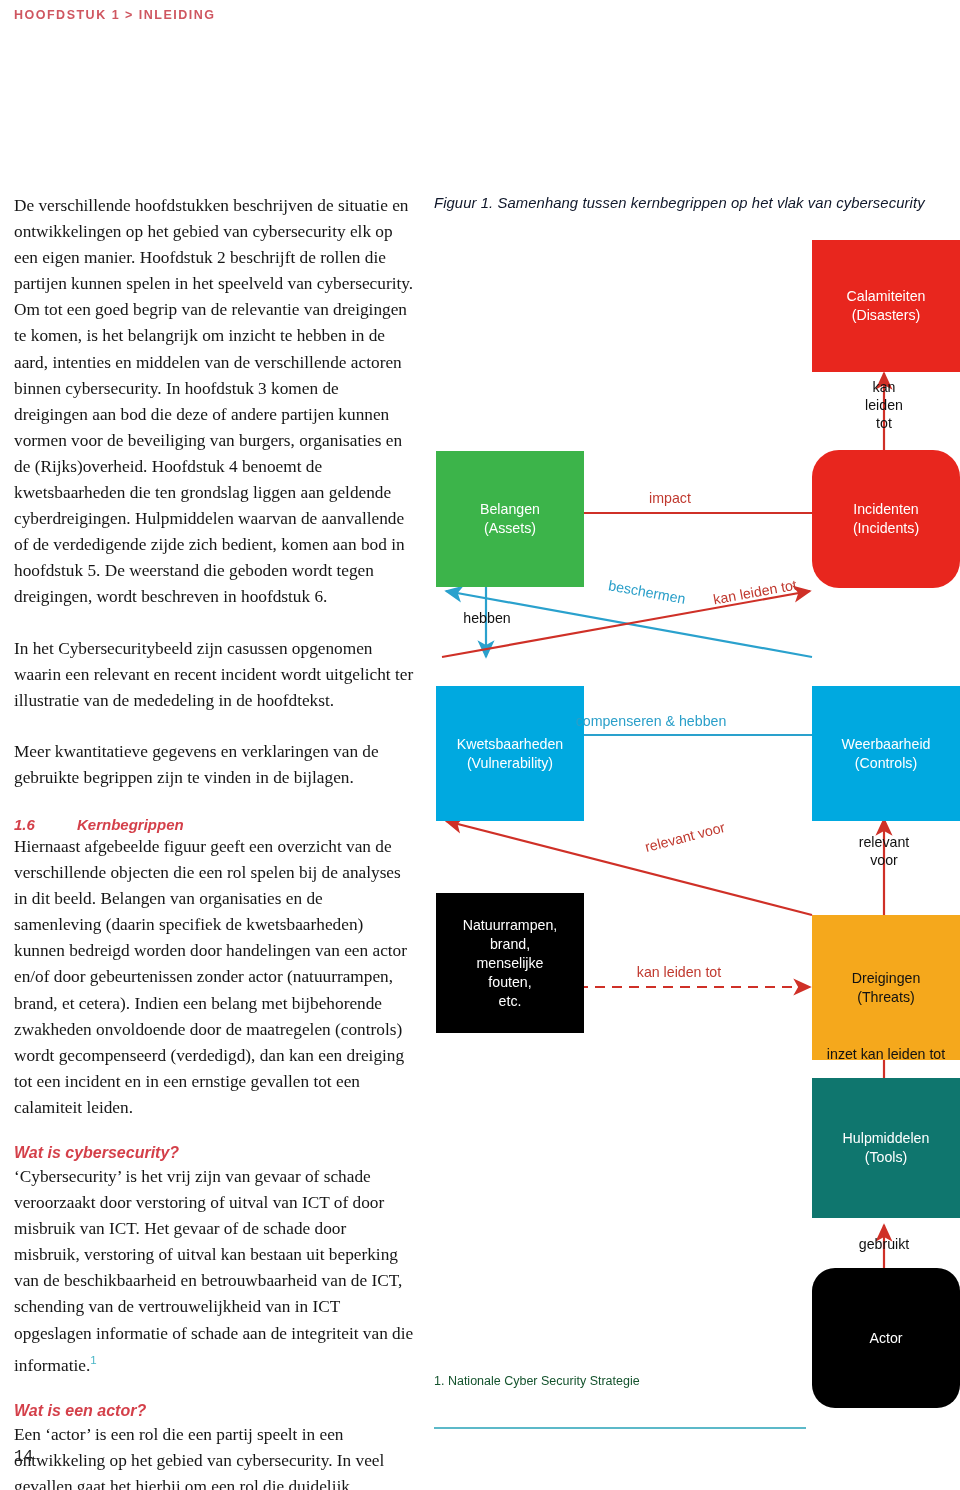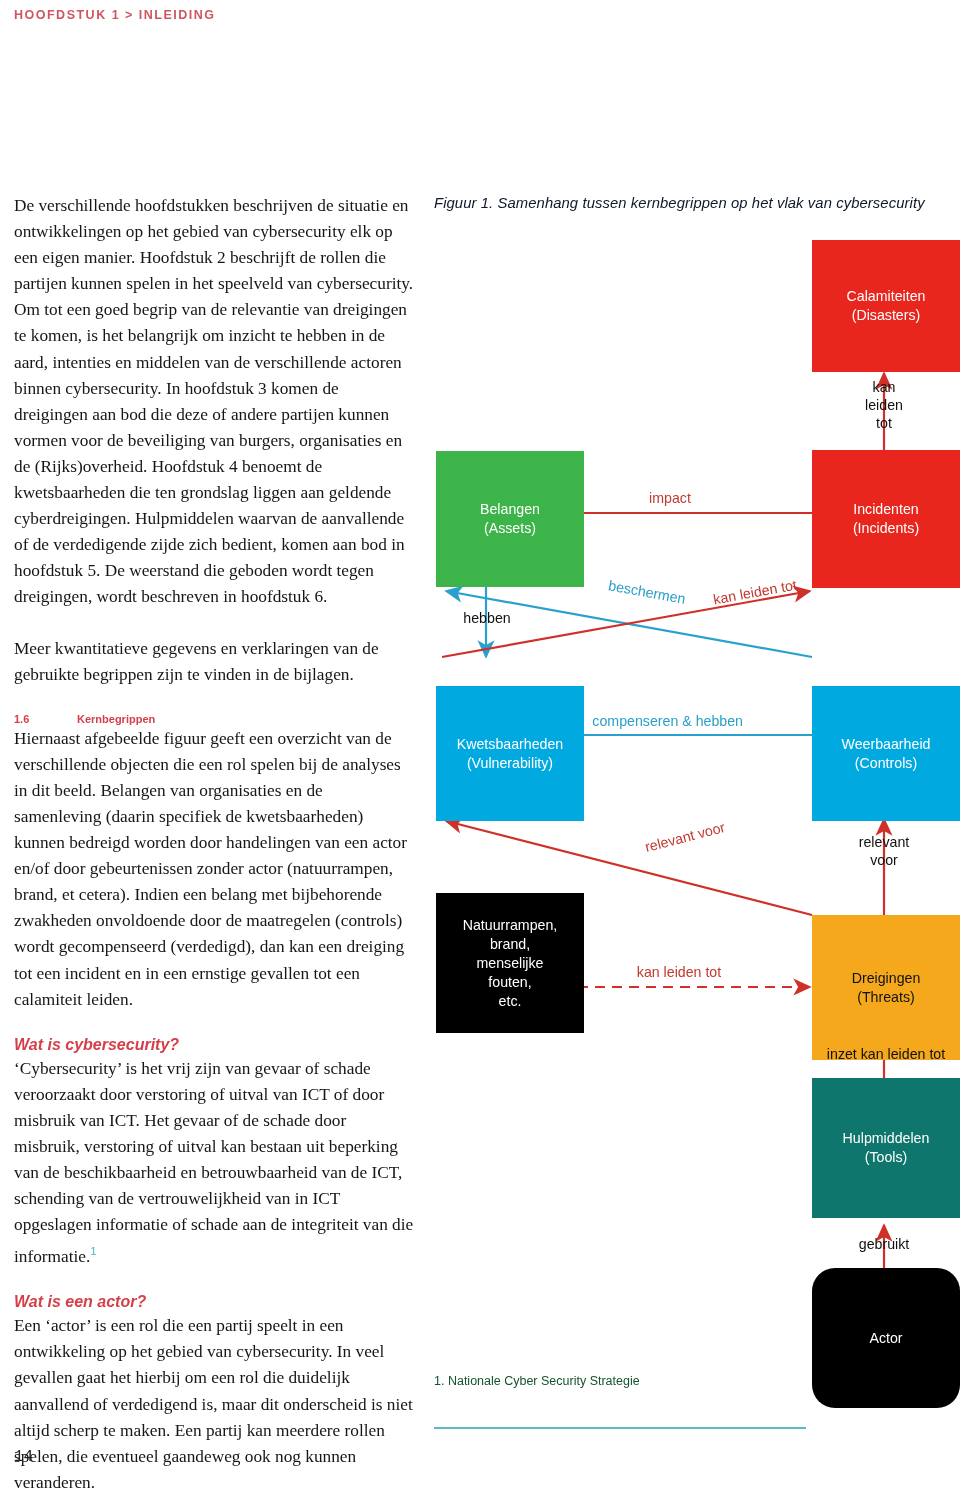--- a/index.html
+++ b/index.html
@@ -41,25 +41,26 @@
     line-height: 26.1px;
     text-align: left;
     margin: 0 0 25px 0;
     color: #161616;
     hyphens: none;
   }
   .body-par.tight { margin-bottom: 23px; }
 
   .section-head {
     font-family: "Liberation Sans", sans-serif;
-    font-size: 11px;
+    font-size: 15px;
     font-weight: bold;
     color: #d4404a;
     margin: 0 0 1px 0;
     display: flex;
+    font-style: italic;
   }
   .section-head .num { width: 63px; flex: none; }
 
   .sidebar-head {
     font-family: "Liberation Sans", sans-serif;
     font-style: italic;
     font-size: 16px;
     font-weight: 600;
     color: #d4404a;
     margin: 0 0 2px 0;
@@ -156,20 +157,21 @@
 </style>
 </head>
 <body>
 
 <div id="running-head">HOOFDSTUK 1 &gt; INLEIDING</div>
 
 <div id="left-column">
 
   <p class="body-par">De verschillende hoofdstukken beschrijven de situatie en ontwikkelingen op het gebied van cybersecurity elk op een eigen manier. Hoofdstuk 2 beschrijft de rollen die partijen kunnen spelen in het speelveld van cybersecurity. Om tot een goed begrip van de relevantie van dreigingen te komen, is het belangrijk om inzicht te hebben in de aard, intenties en middelen van de verschillende actoren binnen cybersecurity. In hoofdstuk 3 komen de dreigingen aan bod die deze of andere partijen kunnen vormen voor de beveiliging van burgers, organisaties en de (Rijks)overheid. Hoofdstuk 4 benoemt de kwetsbaarheden die ten grondslag liggen aan geldende cyberdreigingen. Hulpmiddelen waarvan de aanvallende of de verdedigende zijde zich bedient, komen aan bod in hoofdstuk 5. De weerstand die geboden wordt tegen dreigingen, wordt beschreven in hoofdstuk 6.</p>
 
+  <p class="body-par">In het Cybersecuritybeeld zijn casussen opgenomen waarin een relevant en recent incident wordt uitgelicht ter illustratie van de mededeling in de hoofdtekst.</p>
 
   <p class="body-par">Meer kwantitatieve gegevens en verklaringen van de gebruikte begrippen zijn te vinden in de bijlagen.</p>
 
   <div id="block-kernbegrippen">
     <div class="section-head">
       <span class="num">1.6</span>
       <span>Kernbegrippen</span>
     </div>
     <p class="body-par tight">Hiernaast afgebeelde figuur geeft een overzicht van de verschillende objecten die een rol spelen bij de analyses in dit beeld. Belangen van organisaties en de samenleving (daarin specifiek de kwetsbaarheden) kunnen bedreigd worden door handelingen van een actor en/of door gebeurtenissen zonder actor (natuurrampen, brand, et cetera). Indien een belang met bijbehorende zwakheden onvoldoende door de maatregelen (controls) wordt gecompenseerd (verdedigd), dan kan een dreiging tot een incident en in een ernstige gevallen tot een calamiteit leiden.</p>
   </div>
@@ -227,21 +229,21 @@
 
     <line x1="464" y1="1043" x2="464" y2="1000" stroke="#CF3027" stroke-width="2.2" marker-end="url(#ah-red)"></line>
   </svg>
 
   <div class="node" style="left:392px; top:15px; width:148px; height:132px; background:#E8261E;">Calamiteiten
 (Disasters)</div>
 
   <div class="node" style="left:16px; top:226px; width:148px; height:136px; background:#3CB44A;">Belangen
 (Assets)</div>
 
-  <div class="node" style="left:392px; top:225px; width:148px; height:138px; background:#E8261E;">Incidenten
+  <div class="node" style="left:392px; top:225px; width:148px; height:138px; background:#E8261E;border-radius:27px;">Incidenten
 (Incidents)</div>
 
   <div class="node" style="left:16px; top:461px; width:148px; height:135px; background:#00A9E0;">Kwetsbaarheden
 (Vulnerability)</div>
 
   <div class="node" style="left:392px; top:461px; width:148px; height:135px; background:#00A9E0;">Weerbaarheid
 (Controls)</div>
 
   <div class="node" style="left:16px; top:668px; width:148px; height:140px; background:#000000;">Natuurrampen,
 brand,
@@ -262,21 +264,21 @@
 tot</div>
 
   <div class="edge-label lbl-red" style="left:205px; top:264px; width:90px;">impact</div>
 
   <div class="edge-label lbl-black" style="left:25px; top:384px; width:84px;">hebben</div>
 
   <div class="edge-label lbl-blue" style="left:168px; top:358px; width:118px; transform:rotate(10.2deg); transform-origin:50% 50%;">beschermen</div>
 
   <div class="edge-label lbl-red" style="left:265px; top:358px; width:140px; transform:rotate(-10.2deg); transform-origin:50% 50%;">kan leiden tot</div>
 
-  <div class="edge-label lbl-blue" style="left:123px; top:487px; width:200px;text-align:right;">compenseren &amp; hebben</div>
+  <div class="edge-label lbl-blue" style="left:131px; top:487px; width:200px;">compenseren &amp; hebben</div>
 
   <div class="edge-label lbl-red" style="left:195px; top:603px; width:140px; transform:rotate(-14.5deg); transform-origin:50% 50%;">relevant voor</div>
 
   <div class="edge-label lbl-black" style="left:416px; top:608px; width:96px;">relevant
 voor</div>
 
   <div class="edge-label lbl-red" style="left:192px; top:738px; width:134px;">kan leiden tot</div>
 
   <div class="edge-label lbl-black" style="left:380px; top:820px; width:172px;">inzet kan leiden tot</div>
 

